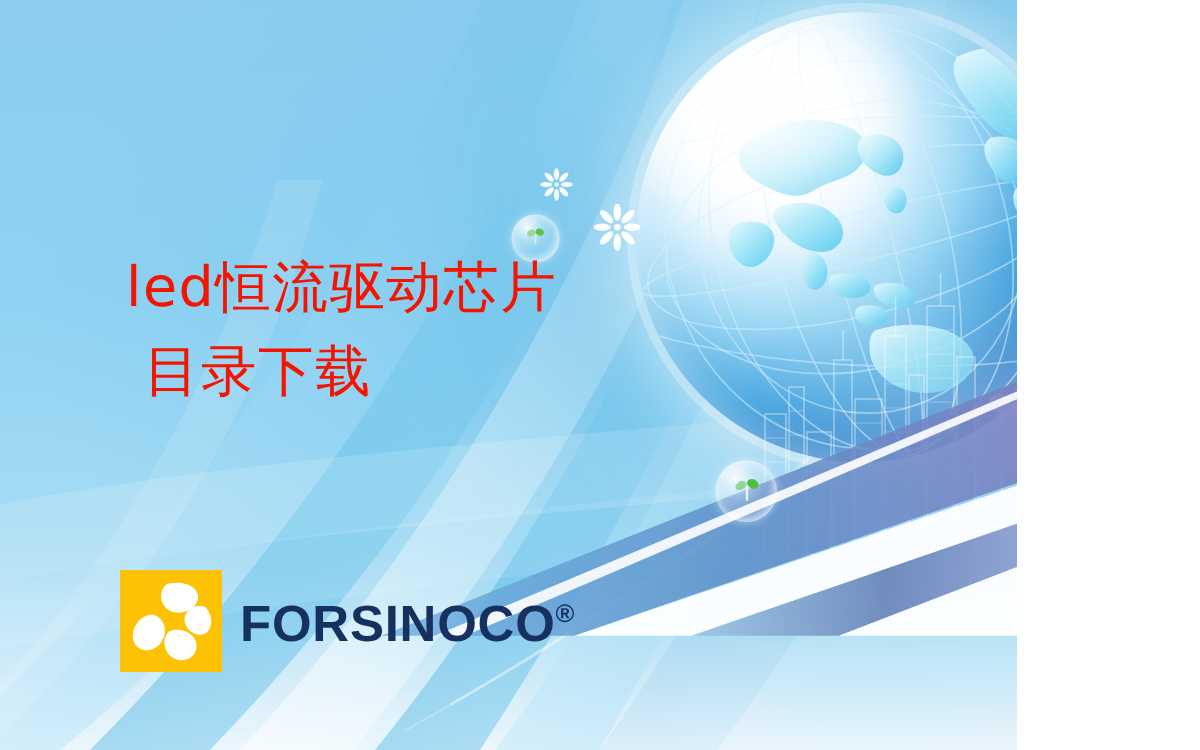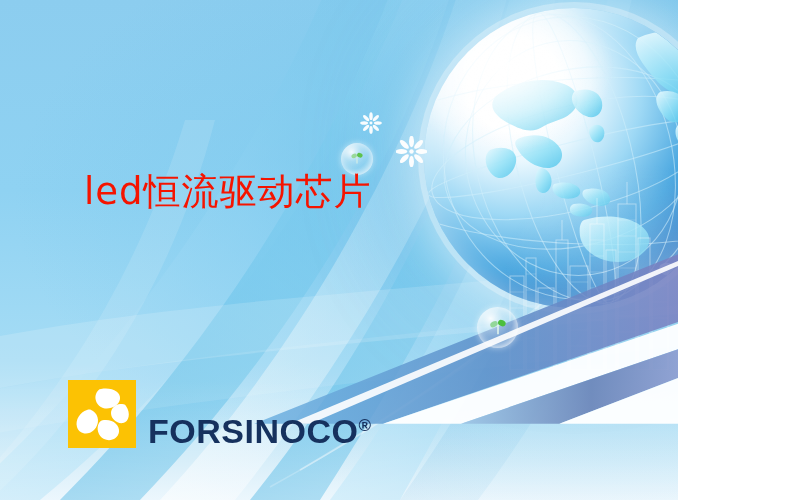--- a/index.html
+++ b/index.html
@@ -85,22 +85,22 @@
     line-height:56px;
     font-weight:400;
     letter-spacing:1px;
     white-space:nowrap;
     font-family:"DejaVu Sans","Liberation Sans",sans-serif;
   }
   .title-line.second{ padding-left:12px; }
 
   
   .logo{
-    position:absolute;left:68px;top:380px;
-    display:flex;align-items:flex-end;z-index:30;
+    position:absolute;left:80px;top:380px;
+    display:flex;align-items:center;z-index:30;
   }
   .logo-mark{
     width:68px;height:68px;
     background:#fcc203;
     flex:0 0 auto;
   }
   .logo-text{
     margin-left:12px;
     display:flex;flex-direction:column;
     justify-content:flex-start;
@@ -372,20 +372,21 @@
       <svg width="22" height="22" viewBox="0 0 24 24" xmlns="http://www.w3.org/2000/svg">
         <path d="M12 21 V10" stroke="#e3f6ec" stroke-width="1.7" fill="none"></path>
         <ellipse cx="7.6" cy="10" rx="4.3" ry="3" fill="#93d79a" transform="rotate(-30 7.6 10)"></ellipse>
         <ellipse cx="16.2" cy="8.8" rx="4.3" ry="3.3" fill="#4cbf3e" transform="rotate(24 16.2 8.8)"></ellipse>
       </svg>
     </span>
   </div>
 
   <div class="title-block">
     <div class="title-line">led恒流驱动芯片</div>
+    <div class="title-line second">目录下载</div>
   </div>
 
   <div class="logo">
     <div class="logo-mark">
       <svg width="68" height="68" viewBox="0 0 68 68" xmlns="http://www.w3.org/2000/svg">
         <g fill="#ffffff">
           <path d="M33 9 C 44 7 53 12 52 19 C 51 26 42 30 35 28 C 29 26 26 19 28 14 C 29 11 31 9 33 9 Z"></path>
           <path d="M58 26 C 63 33 61 42 55 43 C 49 44 43 39 43 33 C 43 28 48 24 52 24 C 55 24 57 24 58 26 Z"></path>
           <path d="M36 40 C 45 39 52 45 51 52 C 50 59 42 62 36 59 C 30 56 28 48 31 43 C 32 41 34 40 36 40 Z"></path>
           <path d="M25 31 C 31 35 32 44 26 50 C 20 56 11 54 9 47 C 7 40 12 32 19 30 C 22 29 23 30 25 31 Z"></path>

